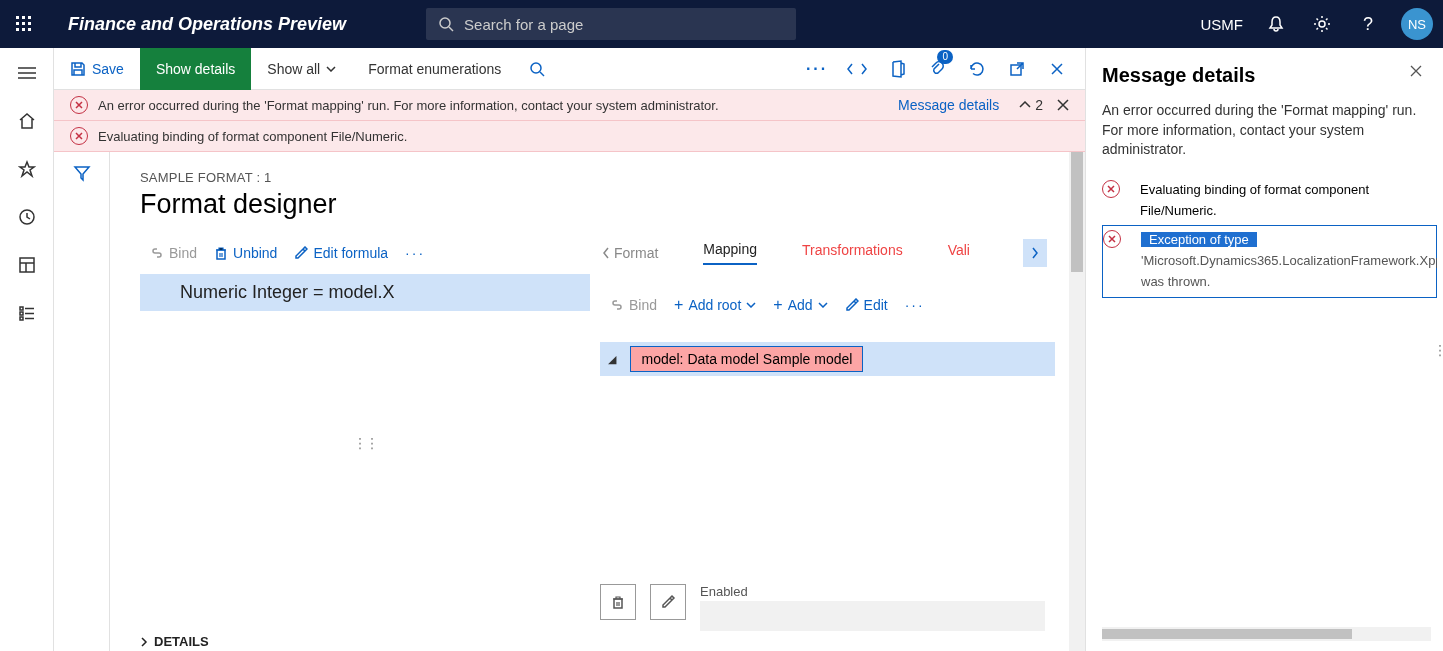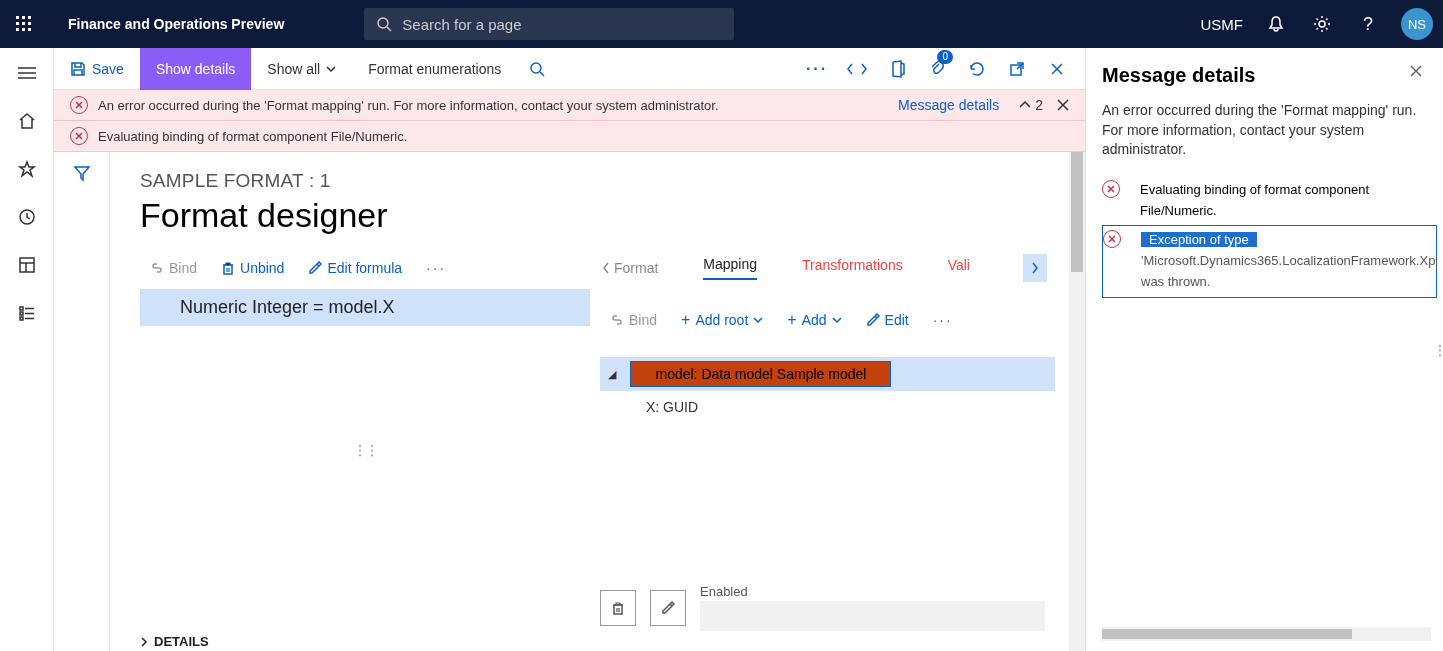--- a/index.html
+++ b/index.html
@@ -1,66 +1,66 @@
 <!DOCTYPE html>
 <html><head>
 <meta charset="utf-8">
 <style>
 * { margin: 0; padding: 0; box-sizing: border-box; font-family: 'Segoe UI', Tahoma, sans-serif; }
 body { width: 1443px; height: 651px; overflow: hidden; background: #fff; display: flex; flex-direction: column; }
 .topbar { height: 48px; background: #0d1a3a; color: #fff; display: flex; align-items: center; padding: 0 0 0 0; }
 .waffle { width: 48px; height: 48px; display: flex; align-items: center; justify-content: center; cursor: pointer; }
-.app-title { font-size: 14px; font-weight: 600; padding: 0 20px; }
+.app-title { font-size: 18px; font-weight: 600; padding: 0 20px; font-style: italic; }
 .search-box { margin-left: 60px; width: 370px; height: 32px; background: rgba(255,255,255,0.12); border-radius: 2px; display: flex; align-items: center; padding: 0 12px; color: #ccc; font-size: 15px; }
 .search-box svg { margin-right: 10px; }
 .topbar-spacer { flex: 1; }
 .topbar-right { display: flex; align-items: center; gap: 0; }
 .topbar-item { width: 46px; height: 48px; display: flex; align-items: center; justify-content: center; cursor: pointer; font-size: 15px; }
 .company-code { font-size: 15px; padding: 0 10px; }
 .avatar { width: 32px; height: 32px; border-radius: 50%; background: #3a94d0; display: flex; align-items: center; justify-content: center; font-size: 13px; font-weight: 400; margin: 0 10px; }
 .main { flex: 1; display: flex; overflow: hidden; }
 .leftnav { width: 54px; background: #fff; border-right: 1px solid #e1e1e1; display: flex; flex-direction: column; align-items: center; padding-top: 12px; gap: 22px; }
 .leftnav-item { width: 38px; height: 26px; display: flex; align-items: center; justify-content: center; cursor: pointer; color: #333; }
 .content { flex: 1; display: flex; flex-direction: column; overflow: hidden; }
 .actionbar { height: 42px; background: #fff; border-bottom: 1px solid #e1e1e1; display: flex; align-items: center; }
 .action-btn { padding: 0 16px; height: 42px; display: flex; align-items: center; font-size: 14px; color: #333; cursor: pointer; gap: 6px; }
-.action-btn.primary { background: #8b5cf6; color: #fff; }
+.action-btn.primary { background: #15803d; color: #fff; }
 .action-btn.save { color: #0b62c4; }
 .action-icons { margin-left: auto; display: flex; align-items: center; gap: 0; padding-right: 8px; }
 .action-icon { width: 40px; height: 42px; display: flex; align-items: center; justify-content: center; cursor: pointer; color: #0b62c4; position: relative; }
 .badge { position: absolute; top: 2px; right: 4px; background: #0b62c4; color: #fff; border-radius: 8px; font-size: 10px; padding: 0 5px; line-height: 14px; }
 .msgbar { background: #fce8ea; border-bottom: 1px solid #f5c4c8; padding: 6px 16px; display: flex; align-items: center; font-size: 13px; color: #333; }
 .msg-err-icon { width: 18px; height: 18px; border: 1.5px solid #c43144; border-radius: 50%; margin-right: 10px; flex-shrink: 0; display: flex; align-items: center; justify-content: center; color: #c43144; }
 .msg-link { color: #0b62c4; margin-left: auto; cursor: pointer; font-size: 14px; }
 .msg-collapse { display: flex; align-items: center; gap: 14px; margin-left: 20px; color: #333; font-size: 14px; }
 .workspace { flex: 1; display: flex; overflow: hidden; background: #fff; padding-left: 0; }
 .filter-col { width: 56px; border-right: 1px solid #e1e1e1; padding-top: 12px; display: flex; justify-content: center; }
 .filter-icon { color: #0b62c4; cursor: pointer; }
 .designer { flex: 1; padding: 18px 30px 0 30px; display: flex; flex-direction: column; position: relative; overflow: hidden; }
-.breadcrumb { font-size: 19px; color: #555; letter-spacing: 0.2px; margin-bottom: 4px; }
-.page-title { font-size: 34px; font-weight: 400; margin-bottom: 14px; }
+.breadcrumb { font-size: 13px; color: #555; letter-spacing: 0.2px; margin-bottom: 4px; }
+.page-title { font-size: 27px; font-weight: 400; margin-bottom: 14px; }
 .panes { flex: 1; display: flex; gap: 10px; overflow: hidden; }
 .pane { display: flex; flex-direction: column; position: relative; }
 .pane.left { flex: 0 0 450px; }
 .pane.right { flex: 1; border-left: none; }
-.pane-toolbar { height: 38px; display: flex; align-items: center; gap: 8px; padding: 0 2px; }
+.pane-toolbar { height: 38px; display: flex; align-items: center; gap: 1px; padding: 0 2px; }
 .pane-btn { display: flex; align-items: center; gap: 5px; padding: 4px 8px; font-size: 14px; color: #0b62c4; cursor: pointer; }
 .pane-btn.disabled { color: #999; cursor: default; }
 .tree-row { background: #cfe2f9; padding: 8px 12px 8px 40px; font-size: 18px; color: #222; margin-top: 2px; }
 .tabs { display: flex; align-items: center; gap: 45px; padding: 0 8px 0 2px; height: 38px; text-align: right; }
 .tabs .tab-back { color: #888; display: flex; align-items: center; gap: 4px; font-size: 14px; cursor: pointer; }
 .tab { font-size: 14px; color: #ef4444; cursor: pointer; padding-bottom: 6px; }
 .tab.active { color: #222; border-bottom: 2px solid #0b62c4; font-weight: 400; }
 .tab-next { width: 24px; height: 28px; background: #cfe2f9; display: flex; align-items: center; justify-content: center; color: #0b62c4; cursor: pointer; margin-left: auto; }
 .right-tree { margin-top: 18px; }
 .right-tree-row { display: flex; align-items: center; background: #cfe2f9; padding: 4px 8px; }
 .right-tree-row .caret { margin-right: 14px; color: #333; font-size: 11px; }
-.right-tree-row .model-box { border: 1.5px solid #0b62c4; background: #c2410c; padding: 4px 24px; font-size: 14px; }
+.right-tree-row .model-box { border: 1.5px solid #0b62c4; background: #fca5a5; padding: 4px 10px; font-size: 14px; }
 .right-tree-child { padding: 8px 8px 8px 46px; font-size: 14px; color: #333; }
-.bottom-controls { position: absolute; bottom: 20px; left: 0; right: 10px; display: flex; align-items: center; gap: 14px; }
+.bottom-controls { position: absolute; bottom: 20px; left: 0; right: 10px; display: flex; align-items: flex-start; gap: 14px; }
 .sq-btn { width: 36px; height: 36px; border: 1px solid #999; display: flex; align-items: center; justify-content: center; cursor: pointer; color: #555; }
 .enabled-field { flex: 1; }
 .enabled-field label { font-size: 13px; color: #555; display: block; margin-bottom: 2px; }
 .enabled-field .input { height: 30px; background: #f1f1f1; border: none; }
 .details-footer { position: absolute; bottom: 0; left: 30px; font-size: 13px; font-weight: 700; color: #222; display: flex; align-items: center; gap: 6px; padding-bottom: 2px; }
 .scrollbar-v { position: absolute; right: 0; top: 0; bottom: 0; width: 16px; background: #f1f1f1; }
 .scrollbar-v .thumb { position: absolute; left: 2px; right: 2px; top: 0; height: 120px; background: #c1c1c1; }
 .side-panel { width: 352px; border-left: 1px solid #e1e1e1; display: flex; flex-direction: column; padding: 16px 0 10px 16px; overflow: hidden; }
 .side-header { display: flex; align-items: flex-start; justify-content: space-between; padding-right: 14px; }
 .side-title { font-size: 20px; font-weight: 600; margin-bottom: 14px; }
@@ -343,21 +343,20 @@
                   </svg>
                 <span>Edit</span>
               </div>
               <div class="pane-btn" style="color:#0b62c4;letter-spacing:2px;">···</div>
             </div>
             <div class="right-tree">
               <div class="right-tree-row">
                 <span class="caret">◢</span>
                 <span class="model-box">model: Data model Sample model</span>
               </div>
-              <div class="right-tree-child">X: GUID</div>
             </div>
 
             <div class="bottom-controls">
               <div class="sq-btn">
                 <svg width="16" height="16" viewBox="0 0 16 16">
                     <rect x="4" y="5" width="8" height="9" class="icon-stroke"></rect>
                     <path d="M6 5 L6 3 L10 3 L10 5 M3 5 L13 5 M7 8 L7 12 M9 8 L9 12" stroke="currentColor" stroke-width="1.2" fill="none"></path>
                   </svg>
               </div>
               <div class="sq-btn">

